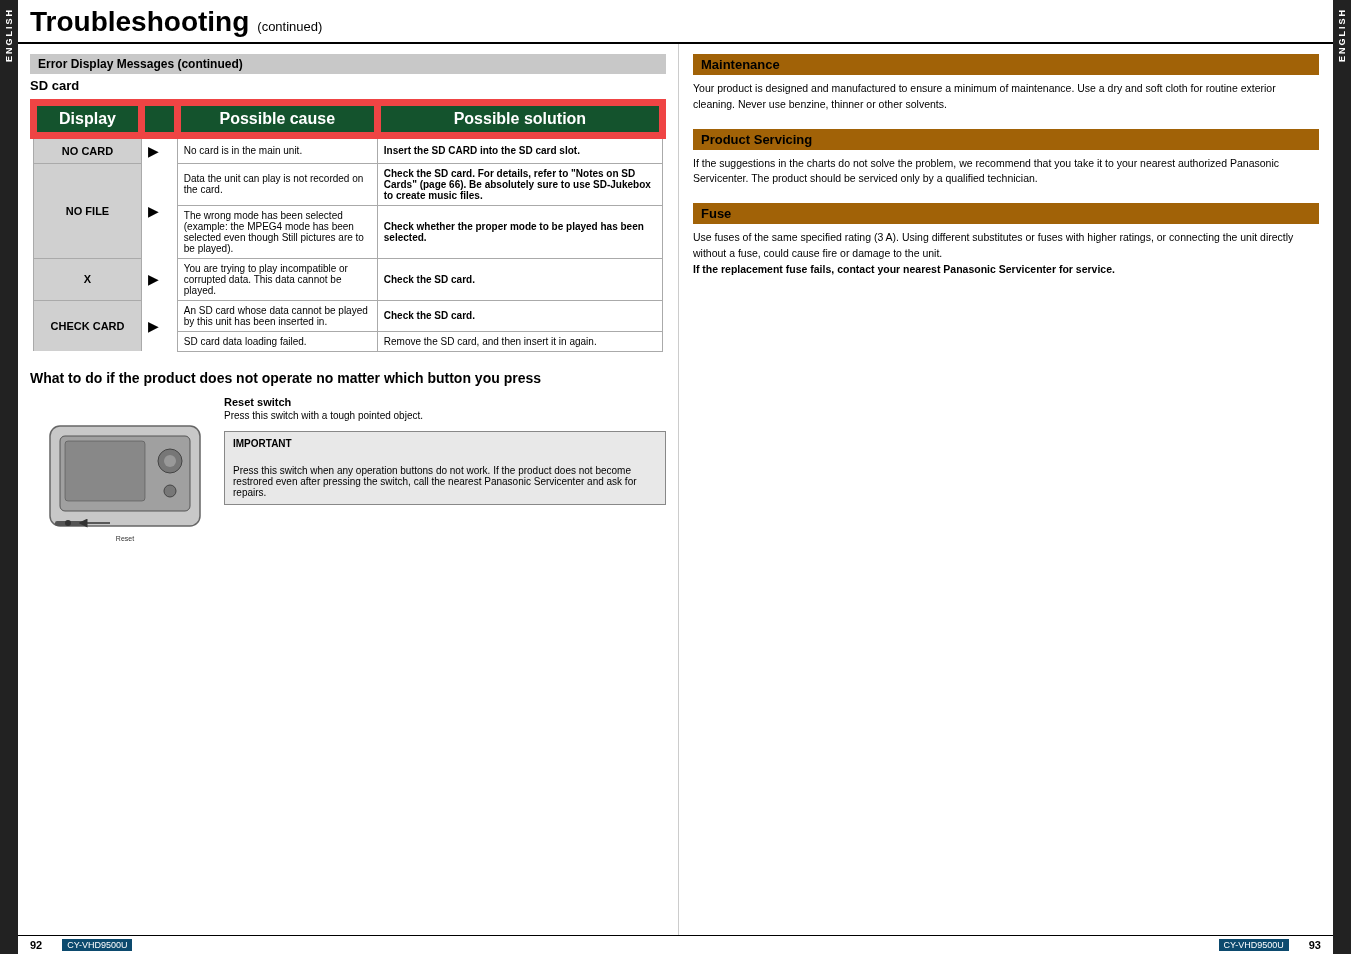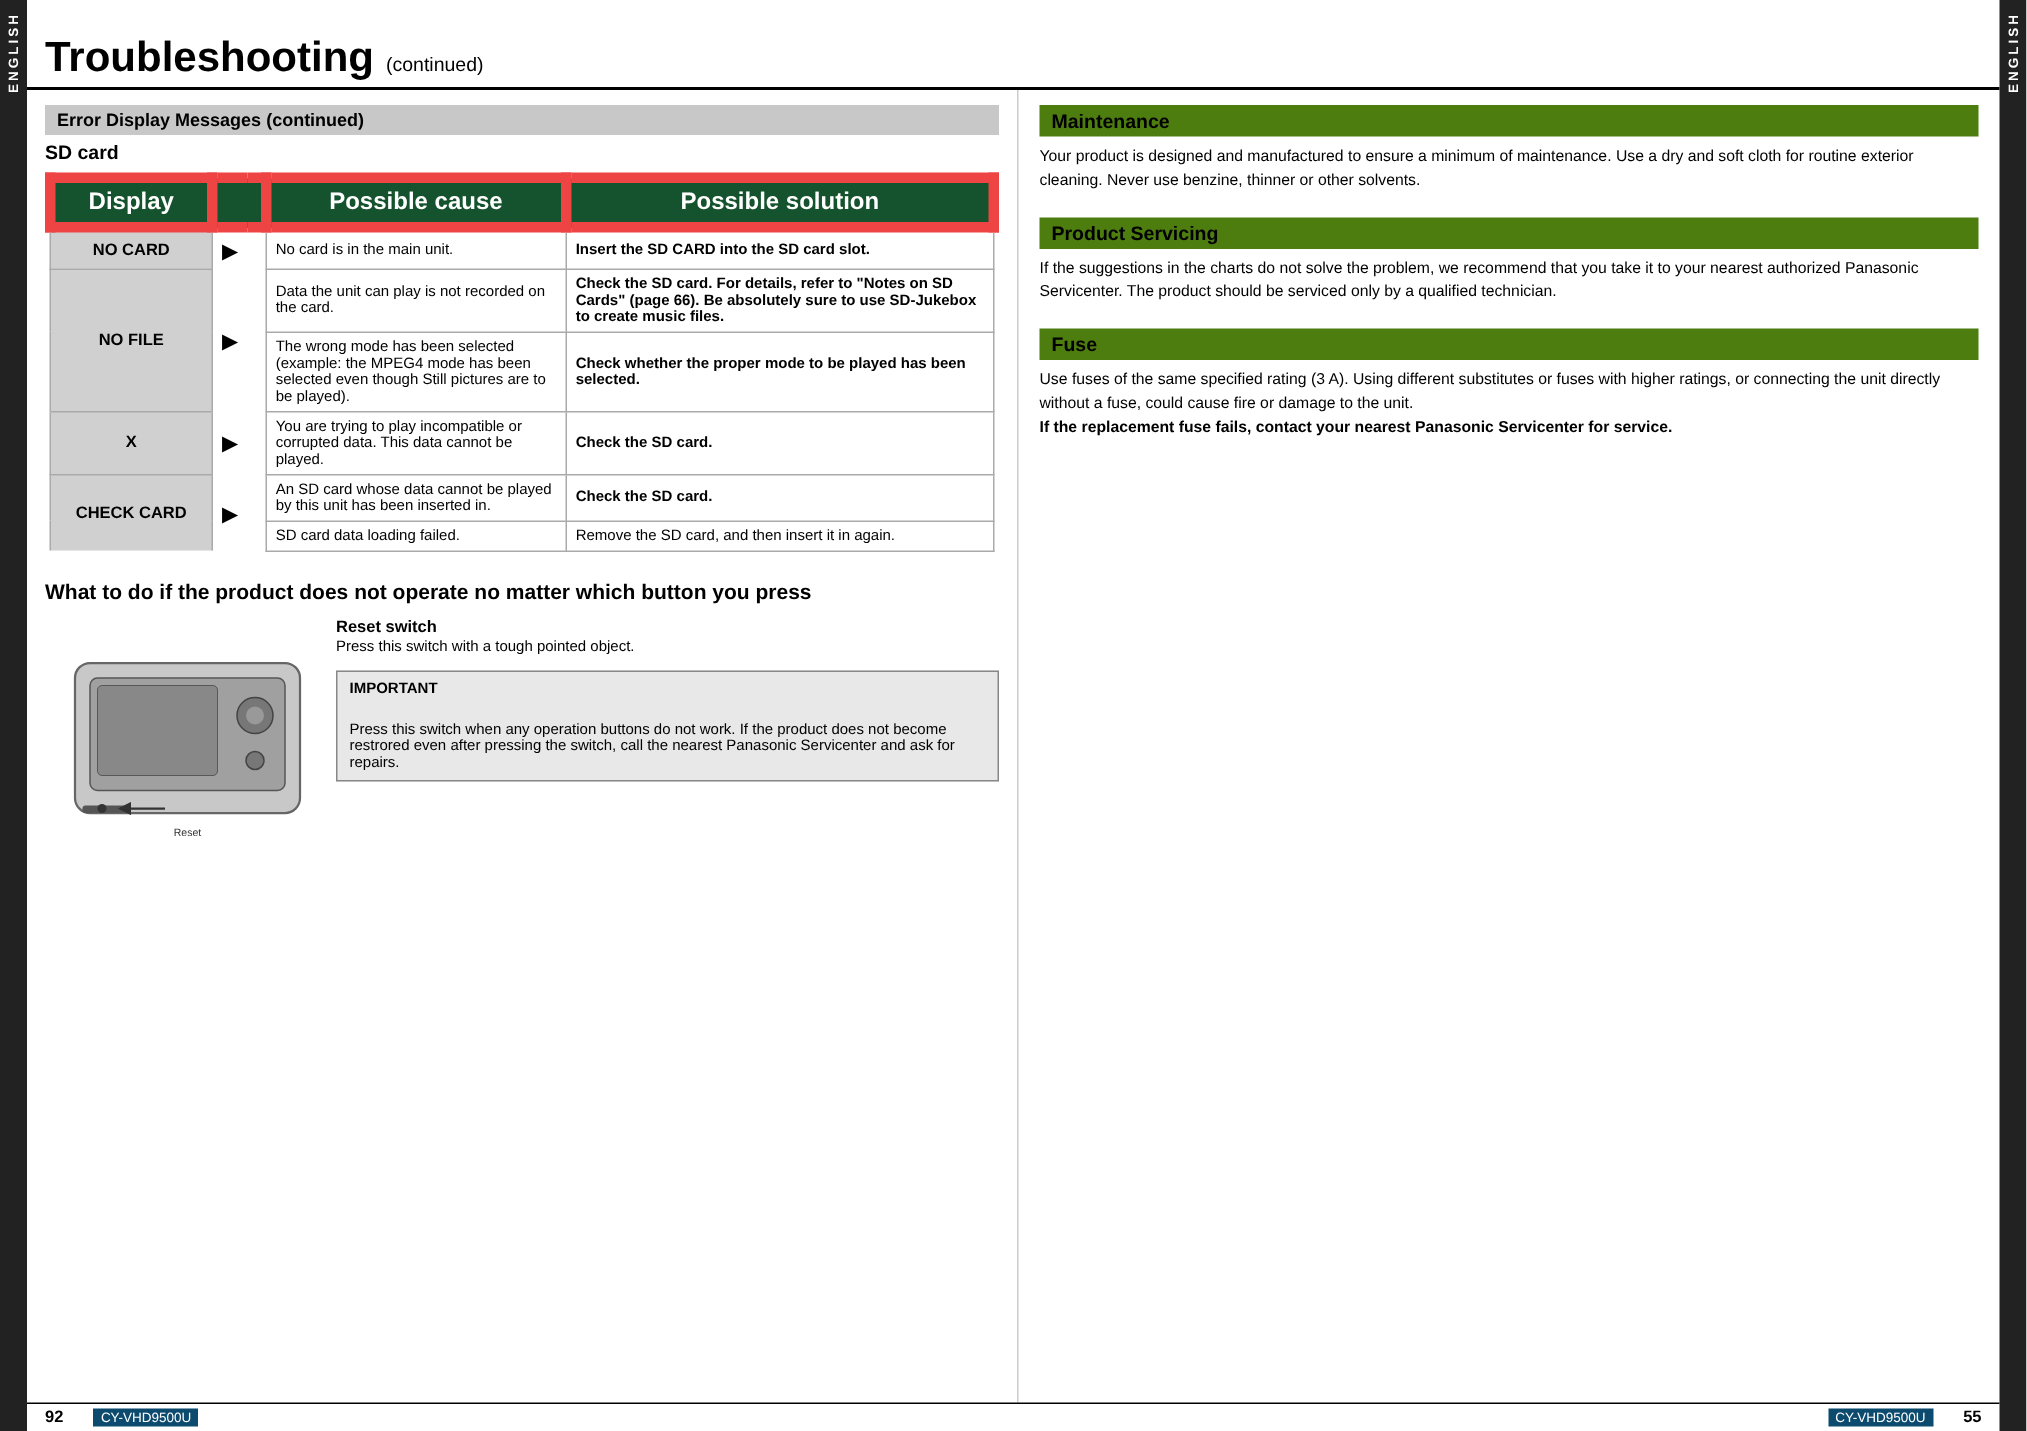--- a/index.html
+++ b/index.html
@@ -65,21 +65,21 @@
 
     .main-content {
       flex: 1;
       display: flex;
       flex-direction: column;
     }
 
     
     .page-header {
       border-bottom: 2px solid #000;
-      padding: 22px 12px 4px 12px;
+      padding: 6px 12px 4px 12px;
       display: flex;
       align-items: baseline;
     }
     .page-title {
       font-size: 28px;
       font-weight: bold;
       color: #000;
     }
     .page-subtitle {
       font-size: 13px;
@@ -110,21 +110,21 @@
     
     .section-header {
       background: #c8c8c8;
       padding: 3px 8px;
       font-weight: bold;
       font-size: 12px;
       margin-bottom: 4px;
     }
 
     .section-header-right {
-      background: #4d7c0f;
+      background: #a16207;
       padding: 3px 8px;
       font-weight: bold;
       font-size: 13px;
       margin-bottom: 6px;
     }
 
     .sd-card-label {
       font-weight: bold;
       font-size: 13px;
       margin-bottom: 6px;
@@ -428,21 +428,21 @@
       </div>
     </div>
 
     <div class="page-footer">
       <div class="footer-left">
         <span class="page-num">92</span>
         <span class="model-num">CY-VHD9500U</span>
       </div>
       <div class="footer-right">
         <span class="model-num">CY-VHD9500U</span>
-        <span class="page-num">55</span>
+        <span class="page-num">93</span>
       </div>
     </div>
   </div>
 
   <div class="side-label-right">
     <span>ENGLISH</span>
   </div>
 </div>
 
 </body></html>

